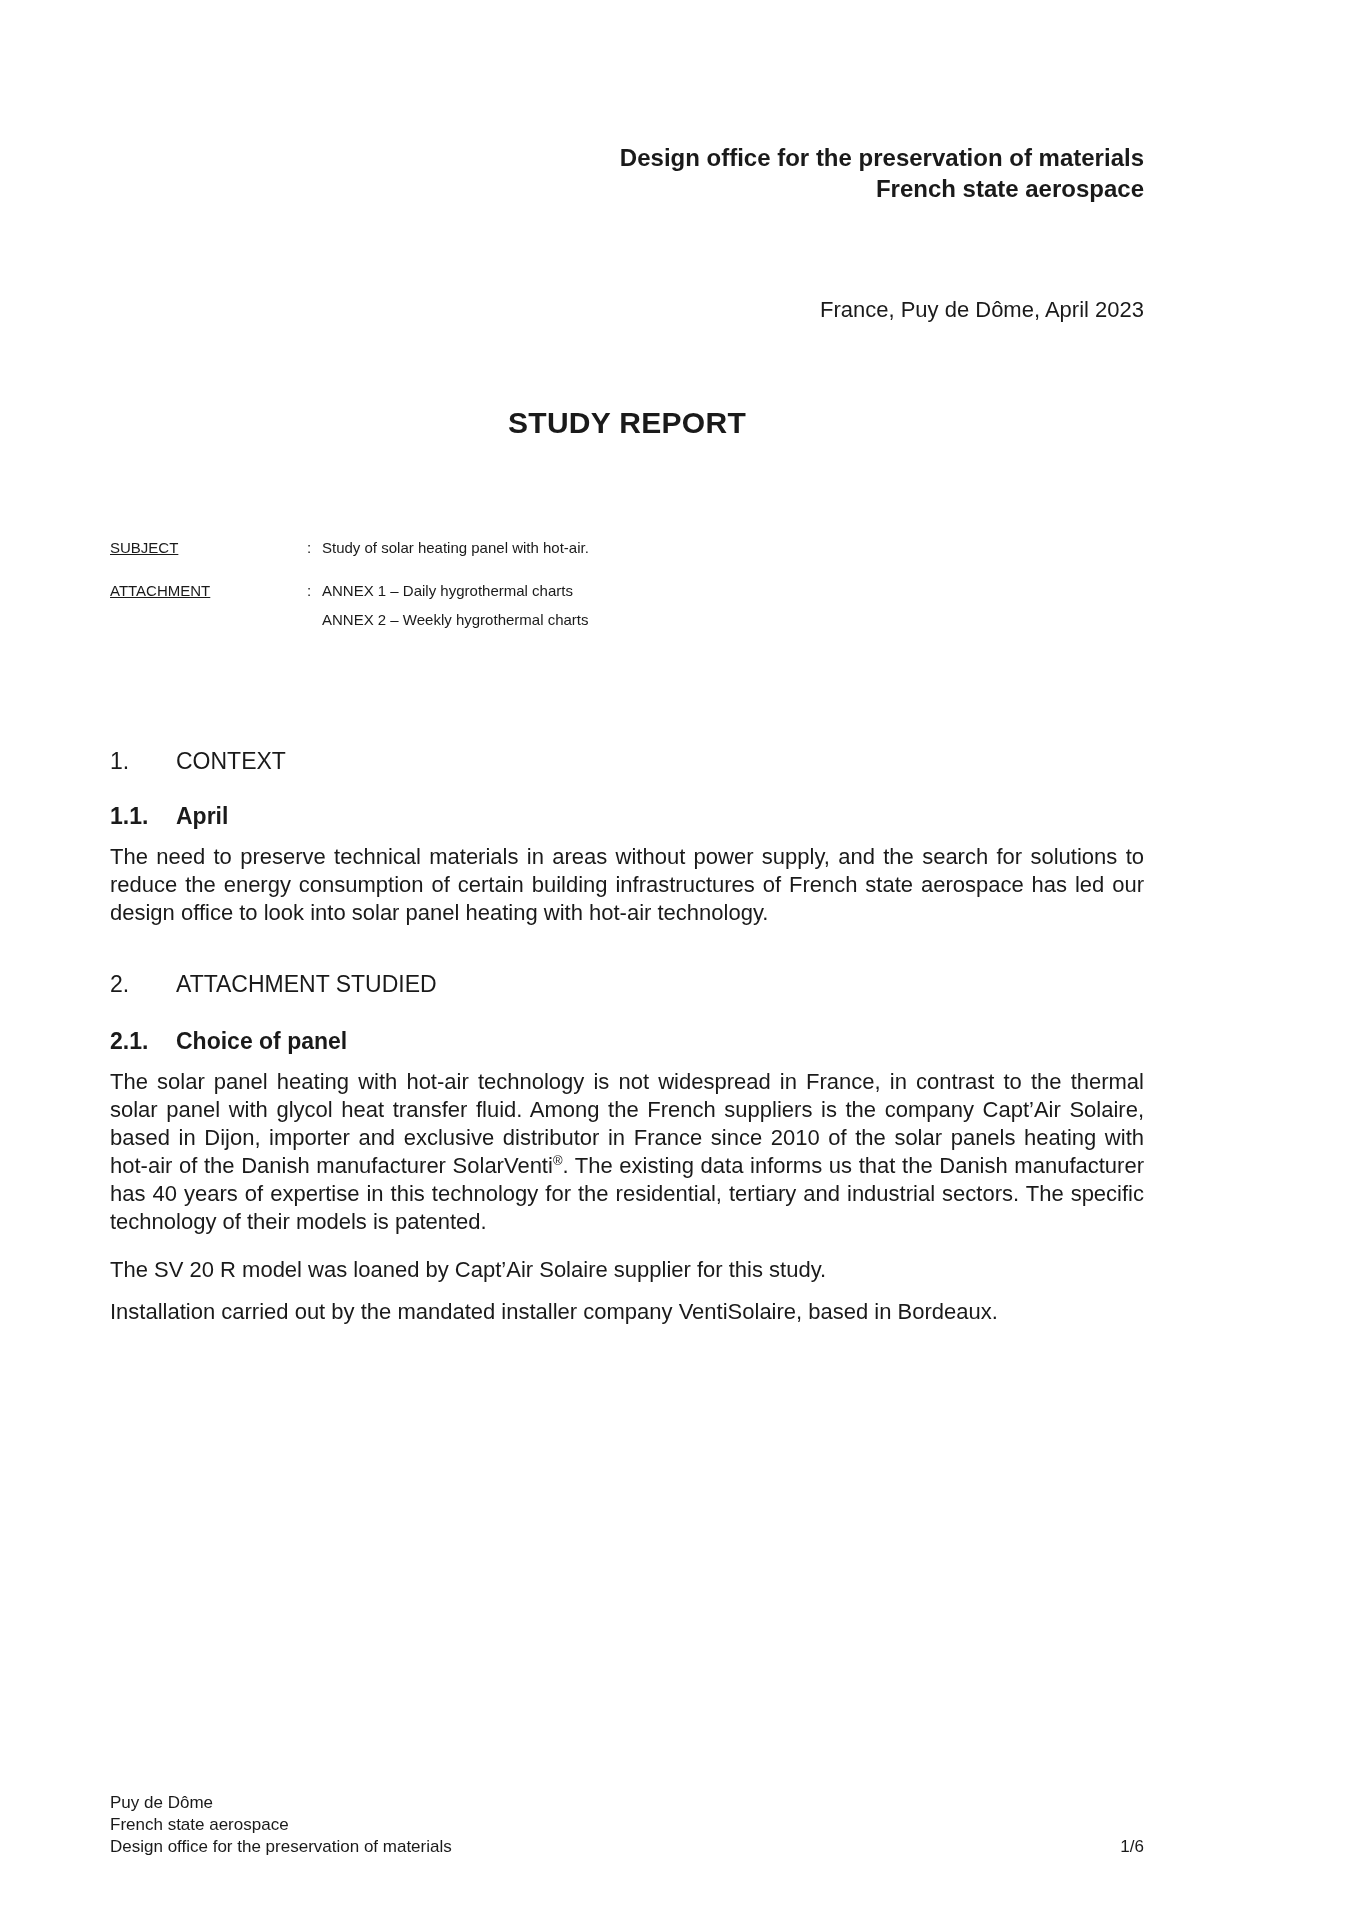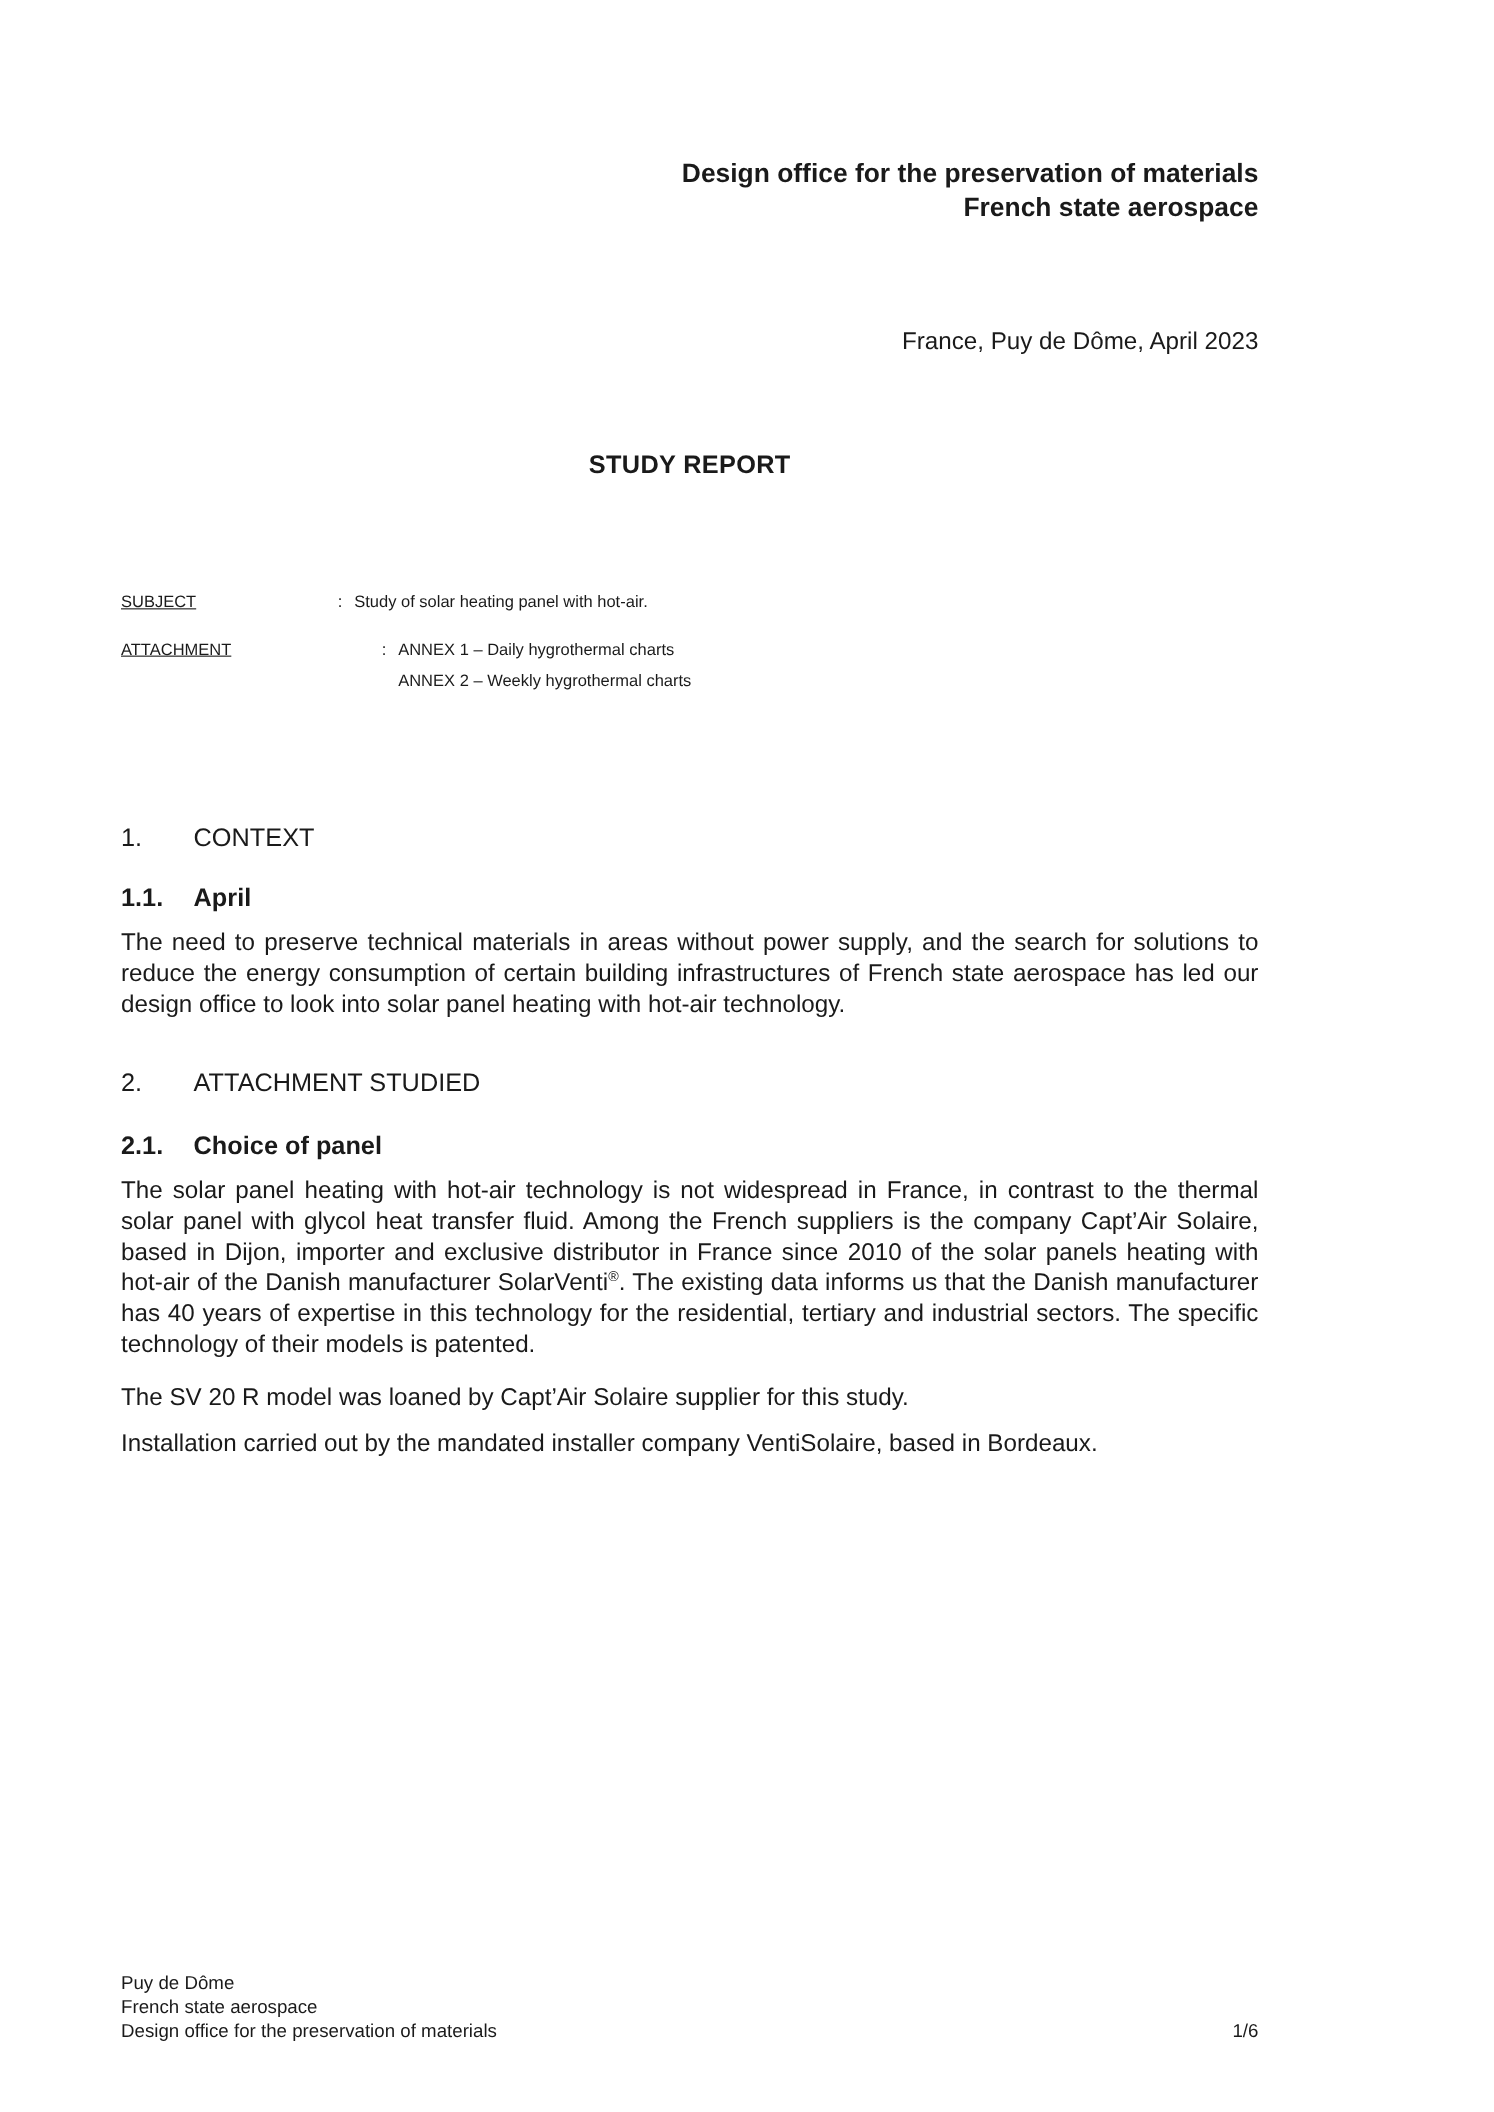--- a/index.html
+++ b/index.html
@@ -32,36 +32,35 @@
   .dateline {
     margin-top: 92px;
     text-align: right;
     font-size: 22px;
     line-height: 28px;
   }
   .doc-title {
     margin-top: 84px;
     text-align: center;
     font-weight: bold;
-    font-size: 23px;
+    font-size: 30px;
     line-height: 29px;
     letter-spacing: 0.3px;
   }
   .kv-block {
     margin-top: 96px;
     font-size: 15px;
   }
   .kv-row {
     display: grid;
     grid-template-columns: 197px 1fr;
     line-height: 29px;
   }
   .kv-row + .kv-row {
     margin-top: 14px;
-    gap: 40px;
   }
   .kv-label {
     text-decoration: underline;
   }
   .kv-line {
     position: relative;
     display: block;
     padding-left: 15px;
   }
   .kv-sep {

